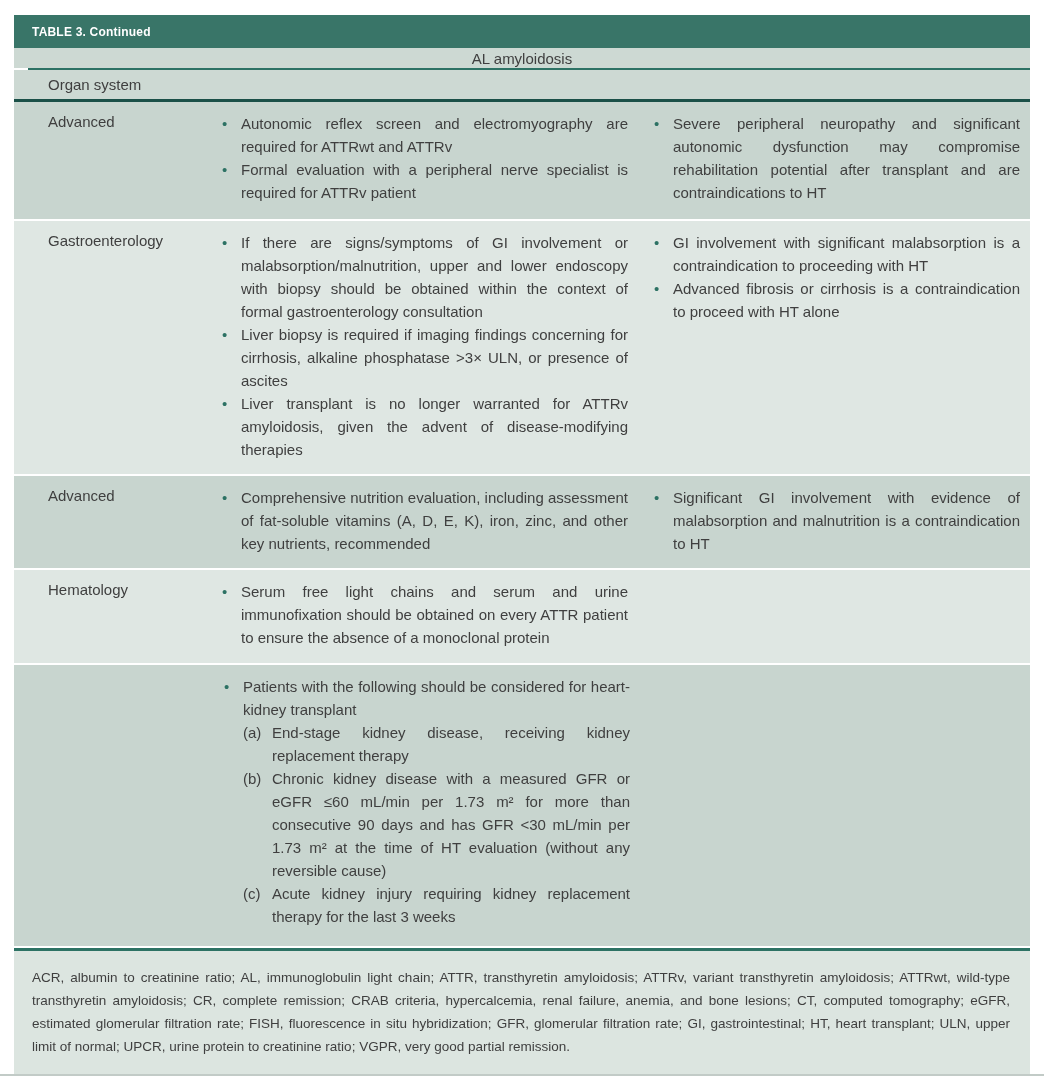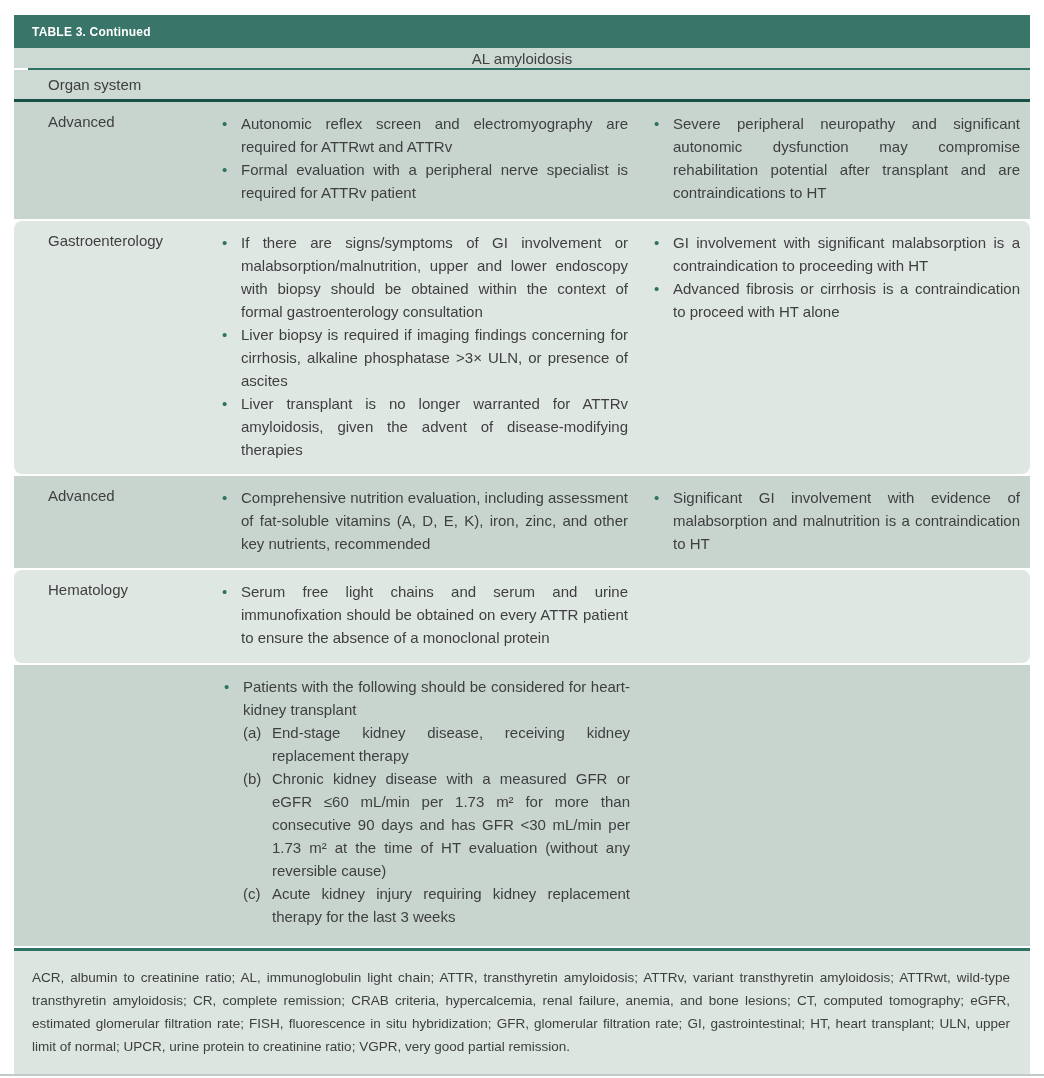--- a/index.html
+++ b/index.html
@@ -48,21 +48,21 @@
   .col-headers .c1, .col-headers .c2 { text-align: center; }
   .rule-thick {
     height: 3px; background: var(--dark-rule, #1b5048);
   }
   .row {
     display: grid;
     grid-template-columns: 196px 430px 390px;
     margin-bottom: 2px;
   }
   .shade-dark  { background: var(--row-dark, #c8d5cf); }
-  .shade-light { background: var(--row-light, #dfe7e3); border-radius: 8px; }
+  .shade-light { background: var(--row-light, #dfe7e3); }
   .organ-cell { padding: 11px 0 10px 34px; font-size: 15px; }
   .cell { padding: 10px 10px 12px 12px; }
   .cell.contra { padding: 10px 8px 12px 14px; }
   .bullet-item {
     display: grid; grid-template-columns: 19px 1fr;
     font-size: 15px; line-height: 23px;
   }
   .bullet-item .dot {
     color: var(--teal-rule, #2d7264);
     font-size: 15px; line-height: 23px;

